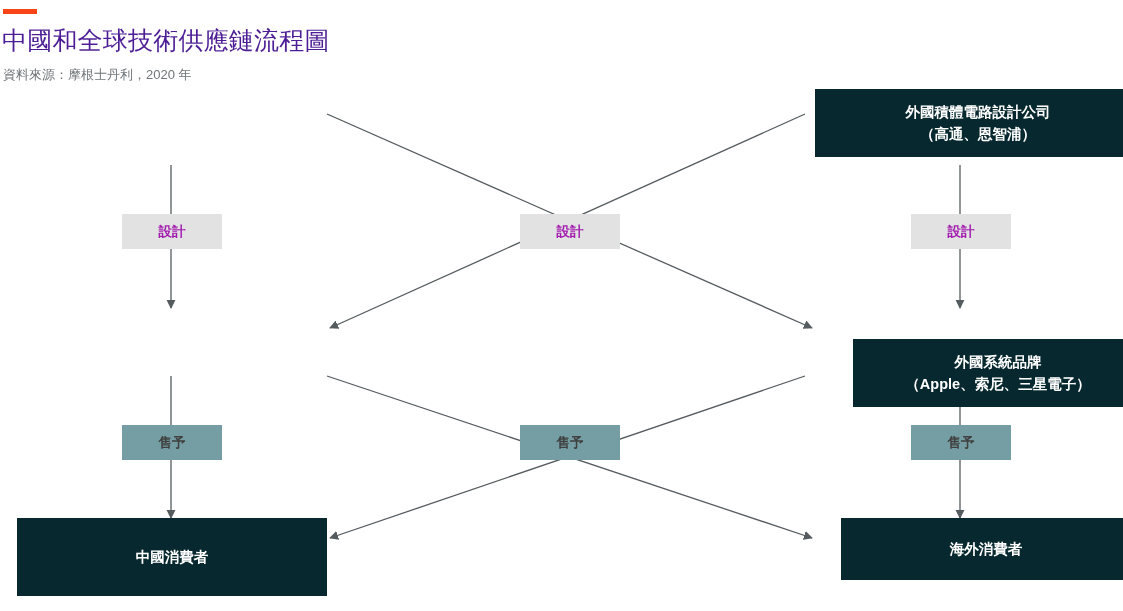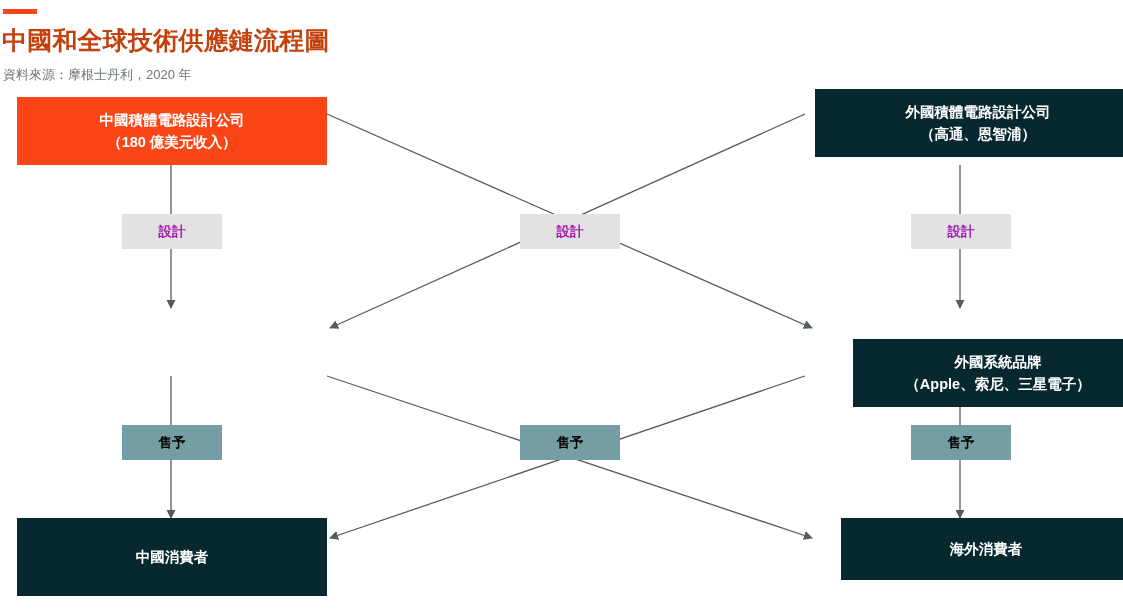--- a/index.html
+++ b/index.html
@@ -22,22 +22,22 @@
     width: 34px;
     height: 5px;
     background: #fa4616;
   }
 
   #page-title {
     position: absolute;
     left: 2px;
     top: 24px;
     font-size: 25px;
-    font-weight: 700;
-    color: #c2410c;
+    font-weight: 400;
+    color: #4c1d95;
     letter-spacing: 0.2px;
     white-space: nowrap;
     text-align: right;
   }
 
   #page-subtitle {
     position: absolute;
     left: 3px;
     top: 66px;
     font-size: 13px;
@@ -88,21 +88,21 @@
     font-size: 13.5px;
     font-weight: 700;
     white-space: nowrap;
   }
   .edge-label.grey {
     background: #e2e2e2;
     color: #a21caf;
   }
   .edge-label.teal {
     background: #749ea3;
-    color: #000000;
+    color: #404040;
   }
 </style>
 </head>
 <body>
 
 <div id="accent-rule"></div>
 <div id="page-title">中國和全球技術供應鏈流程圖</div>
 <div id="page-subtitle">資料來源：摩根士丹利，2020 年</div>
 
 <div id="diagram">
@@ -126,24 +126,20 @@
       <line x1="327" y1="26" x2="812" y2="240" marker-end="url(#ah)"></line>
 
       <line x1="805" y1="26" x2="330" y2="240" marker-end="url(#ah)"></line>
 
       <line x1="327" y1="288" x2="812" y2="450" marker-end="url(#ah)"></line>
 
       <line x1="805" y1="288" x2="330" y2="450" marker-end="url(#ah)"></line>
     </g>
   </svg>
 
-  <div class="node orange" style="left:17px; top:9px; width:310px; height:68px;">
-    <span class="ln">中國積體電路設計公司</span>
-    <span class="ln">（180 億美元收入）</span>
-  </div>
 
   <div class="node navy" style="left:815px; top:1px; width:326px; height:68px;">
     <span class="ln">外國積體電路設計公司</span>
     <span class="ln">（高通、恩智浦）</span>
   </div>
 
 
   <div class="node navy" style="left:853px; top:220px; width:290px; height:68px;margin-top:31px;">
     <span class="ln">外國系統品牌</span>
     <span class="ln">（Apple、索尼、三星電子）</span>

